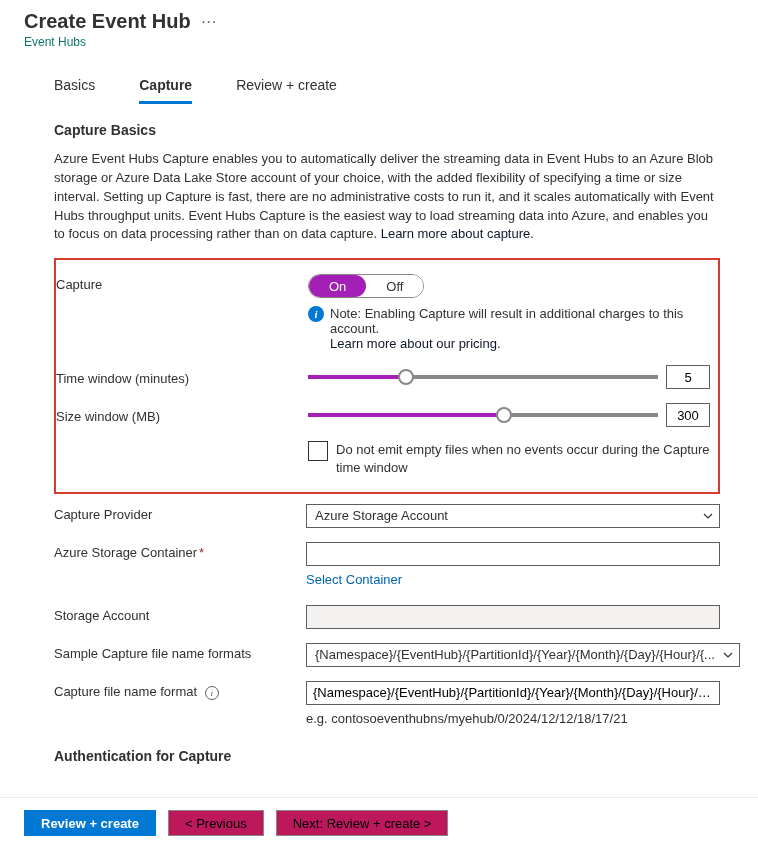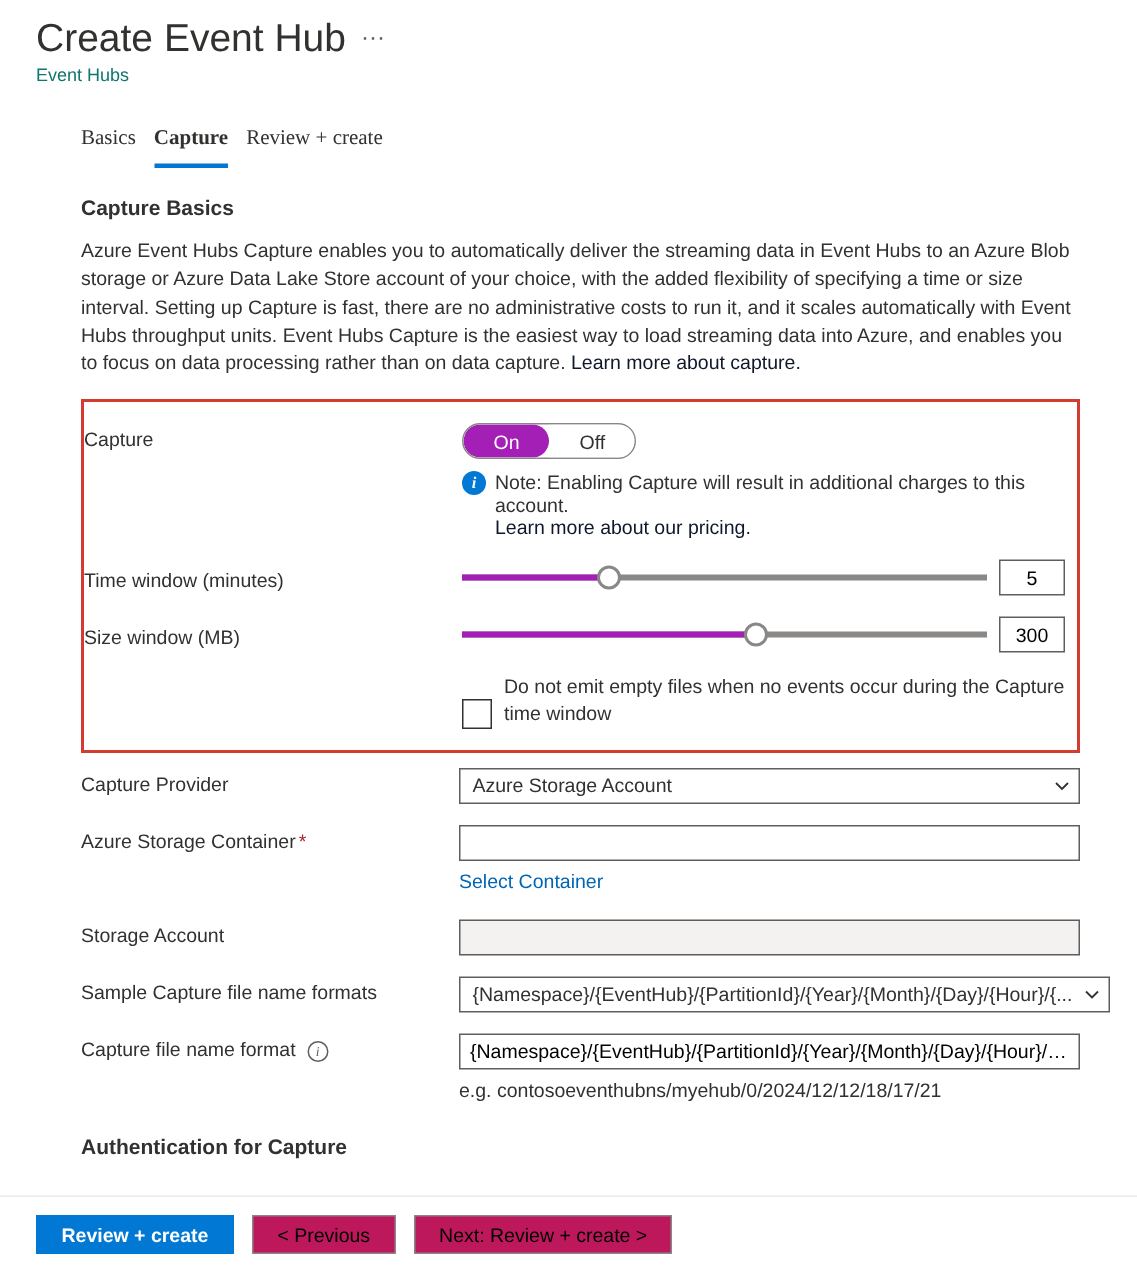--- a/index.html
+++ b/index.html
@@ -8,27 +8,27 @@
       font-size: 13px;
       color: #323130;
       background: #fff;
       width: 758px;
       height: 848px;
       position: relative;
       overflow: hidden;
     }
     .header { padding: 10px 24px 4px 24px; }
     .title-row { display: flex; align-items: center; gap: 10px; }
-    .page-title { font-size: 26px; font-weight: 400; }
+    .page-title { font-size: 20px; font-weight: 700; }
     .ellipsis { font-size: 16px; color: #605e5c; cursor: pointer; }
     .breadcrumb { font-size: 12px; color: #0f766e; margin-top: 2px; }
 
     .content { padding: 18px 38px 0 54px; }
 
-    .tabs { display: flex; gap: 12px; border-bottom: none; margin-bottom: 18px; font-family: Liberation Serif, serif; }
+    .tabs { display: flex; gap: 44px; border-bottom: none; margin-bottom: 18px; }
     .tab { padding: 6px 0 8px 0; font-size: 14px; color: #323130; cursor: pointer; }
     .tab.active { font-weight: 600; border-bottom: 3px solid #0078d4; }
 
     .section-heading { font-size: 14px; font-weight: 600; margin-bottom: 12px; }
     .section-desc { font-size: 13px; line-height: 1.45; color: #323130; margin-bottom: 14px; }
     .link { color: #0f172a; text-decoration: none; cursor: pointer; }
 
     .red-box { border: 2px solid #d63b2f; padding: 14px 8px 14px 0; margin-bottom: 10px; }
 
     .form-row { display: flex; align-items: flex-start; margin-bottom: 14px; }
@@ -45,21 +45,21 @@
     .note-text .link { }
 
     
     .slider-row { display: flex; align-items: center; gap: 8px; }
     .slider { position: relative; flex: 1; height: 20px; cursor: pointer; }
     .slider-track { position: absolute; top: 50%; left: 0; right: 0; height: 4px; background: #8a8886; transform: translateY(-50%); }
     .slider-fill { position: absolute; top: 50%; left: 0; height: 4px; background: #a41fb5; transform: translateY(-50%); }
     .slider-thumb { position: absolute; top: 50%; width: 16px; height: 16px; background: #fff; border: 2px solid #8a8886; border-radius: 50%; transform: translate(-50%, -50%); }
     .slider-value { width: 44px; height: 24px; border: 1px solid #605e5c; text-align: center; font-size: 13px; padding: 2px 0; }
 
-    .checkbox-row { display: flex; align-items: flex-end; gap: 8px; }
+    .checkbox-row { display: flex; align-items: flex-start; gap: 8px; }
     .checkbox-box { width: 20px; height: 20px; border: 1px solid #323130; flex-shrink: 0; cursor: pointer; }
     .checkbox-label { font-size: 13px; line-height: 1.4; }
 
     .text-input { width: 100%; height: 24px; border: 1px solid #605e5c; padding: 0 6px; font-size: 13px; font-family: inherit; }
     .text-input.readonly { background: #f3f2f1; color: #605e5c; }
 
     .select-wrap { position: relative; width: 100%; }
     .select-box { width: 100%; height: 24px; border: 1px solid #605e5c; padding: 2px 24px 2px 8px; font-size: 13px; background: #fff; cursor: pointer; display: flex; align-items: center; }
     .select-chevron { position: absolute; right: 6px; top: 50%; transform: translateY(-50%); pointer-events: none; }
 

